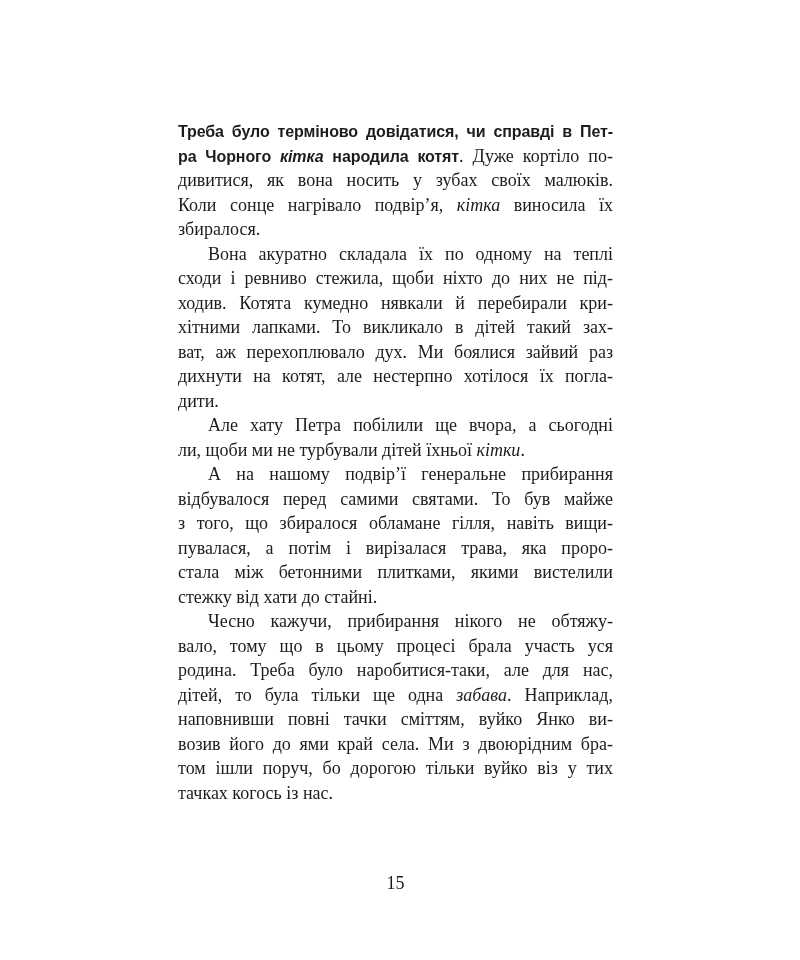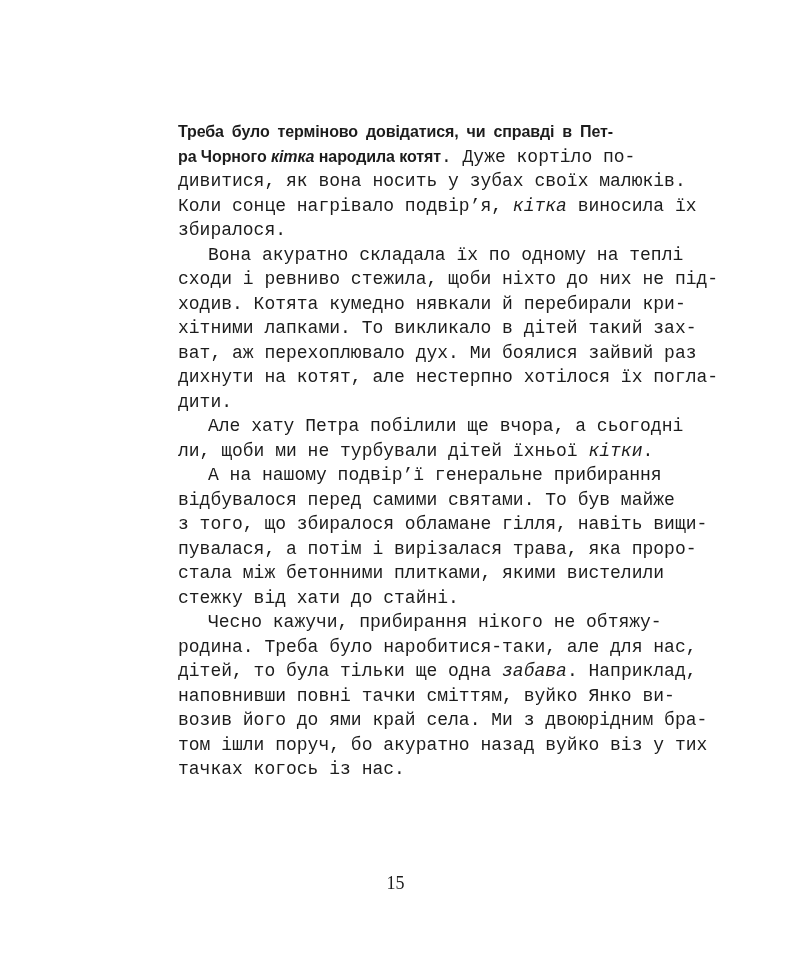--- a/index.html
+++ b/index.html
@@ -43,21 +43,21 @@
     hyphens: none;
   }
   .line.last {
     text-align: left;
     text-align-last: left;
   }
   .para.indented > .line:first-child {
     text-indent: 30px;
   }
   .run-body {
-    font-family: Liberation Mono, monospace;
+    font-family: Liberation Serif, serif;
     font-size: 18px;
     font-weight: 400;
     font-style: normal;
     margin-top: 43px;
   }
   .run-body.run-italic {
     font-style: italic;
   }
   .run-lead {
     font-family: "Liberation Sans", sans-serif;
@@ -109,22 +109,23 @@
       <div class="para indented">
         <div class="line"><span class="run-body">А на нашому подвір’ї генеральне прибирання</span></div>
         <div class="line"><span class="run-body">відбувалося перед самими святами. То був майже</span></div>
         <div class="line"><span class="run-body">з того, що збиралося обламане гілля, навіть вищи-</span></div>
         <div class="line"><span class="run-body">пувалася, а потім і вирізалася трава, яка проро-</span></div>
         <div class="line"><span class="run-body">стала між бетонними плитками, якими вистелили</span></div>
         <div class="line last"><span class="run-body">стежку від хати до стайні.</span></div>
       </div>
       <div class="para indented">
         <div class="line"><span class="run-body">Чесно кажучи, прибирання нікого не обтяжу-</span></div>
+        <div class="line"><span class="run-body">вало, тому що в цьому процесі брала участь уся</span></div>
         <div class="line"><span class="run-body">родина. Треба було наробитися-таки, але для нас,</span></div>
         <div class="line"><span class="run-body">дітей, то була тільки ще одна </span><span class="run-body run-italic">забава</span><span class="run-body">. Наприклад,</span></div>
         <div class="line"><span class="run-body">наповнивши повні тачки сміттям, вуйко Янко ви-</span></div>
         <div class="line"><span class="run-body">возив його до ями край села. Ми з двоюрідним бра-</span></div>
-        <div class="line"><span class="run-body">том ішли поруч, бо акуратно назад вуйко віз у тих</span></div>
+        <div class="line"><span class="run-body">том ішли поруч, бо дорогою тільки вуйко віз у тих</span></div>
         <div class="line last"><span class="run-body">тачках когось із нас.</span></div>
       </div>
     </div>
   <div class="page-number">15</div>
 </div>
 
 </body></html>

